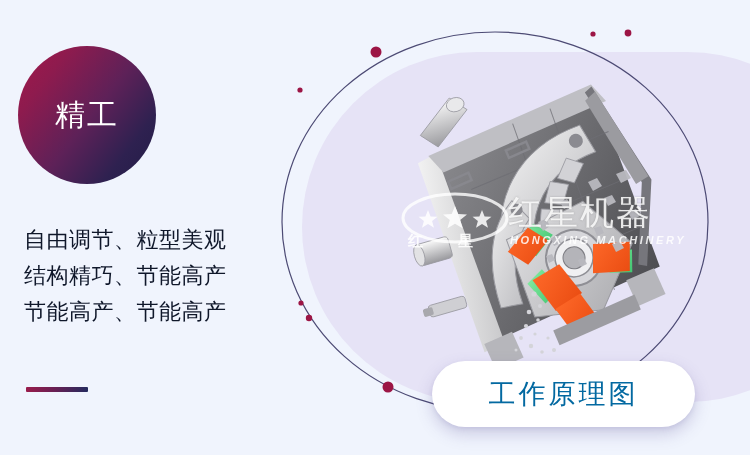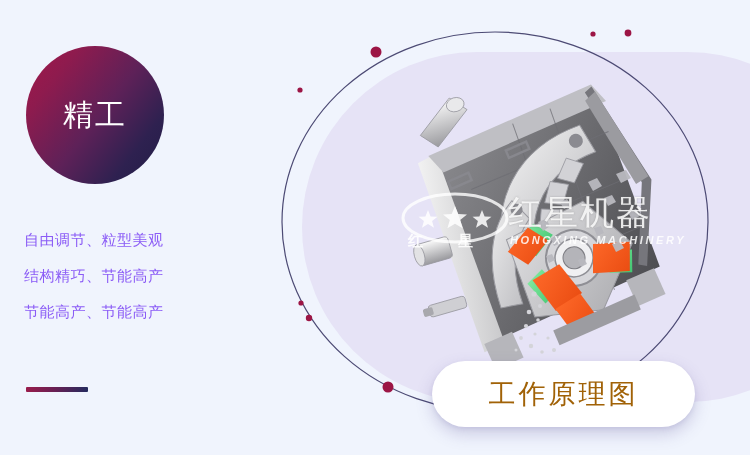--- a/index.html
+++ b/index.html
@@ -21,21 +21,21 @@
   }
 
   
   #left-panel {
     position: absolute;
     left: 0; top: 0;
     width: 300px; height: 455px;
   }
   #badge {
     position: absolute;
-    left: 26px; top: 46px;
+    left: 18px; top: 46px;
     width: 138px; height: 138px;
     border-radius: 50%;
     background: linear-gradient(128deg, #a3174a 0%, #8e1b4e 22%, #5e2158 52%, #2e2150 78%, #221c46 100%);
     display: flex;
     flex-direction: column;
     align-items: center;
     justify-content: center;
   }
   .badge-line {
     color: #ffffff;
@@ -44,22 +44,22 @@
     letter-spacing: 2px;
     font-weight: 400;
     white-space: nowrap;
   }
   #feature-list {
     position: absolute;
     left: 24px; top: 222px;
     width: 260px;
   }
   .feature-line {
-    color: #8b5cf6;
-    font-size: 15px;
+    color: #0f172a;
+    font-size: 22px;
     line-height: 36px;
     letter-spacing: 0.5px;
     white-space: nowrap;
   }
   #accent-bar {
     position: absolute;
     left: 26px; top: 387px;
     width: 62px; height: 5px;
     border-radius: 1px;
     background: linear-gradient(90deg, #991c4b 0%, #6a1f53 45%, #242a5e 100%);
@@ -136,21 +136,21 @@
     background: #ffffff;
     box-shadow: 0 7px 16px rgba(90,80,150,0.25), 0 2px 4px rgba(90,80,150,0.10);
     display: flex;
     align-items: center;
     justify-content: center;
     cursor: pointer;
   }
   #pill-label {
     font-size: 27px;
     letter-spacing: 3px;
-    color: #a16207;
+    color: #0369a1;
     white-space: nowrap;
   }
 </style>
 </head>
 <body>
 
 <div id="stage">
 
   <div id="left-panel">
 

